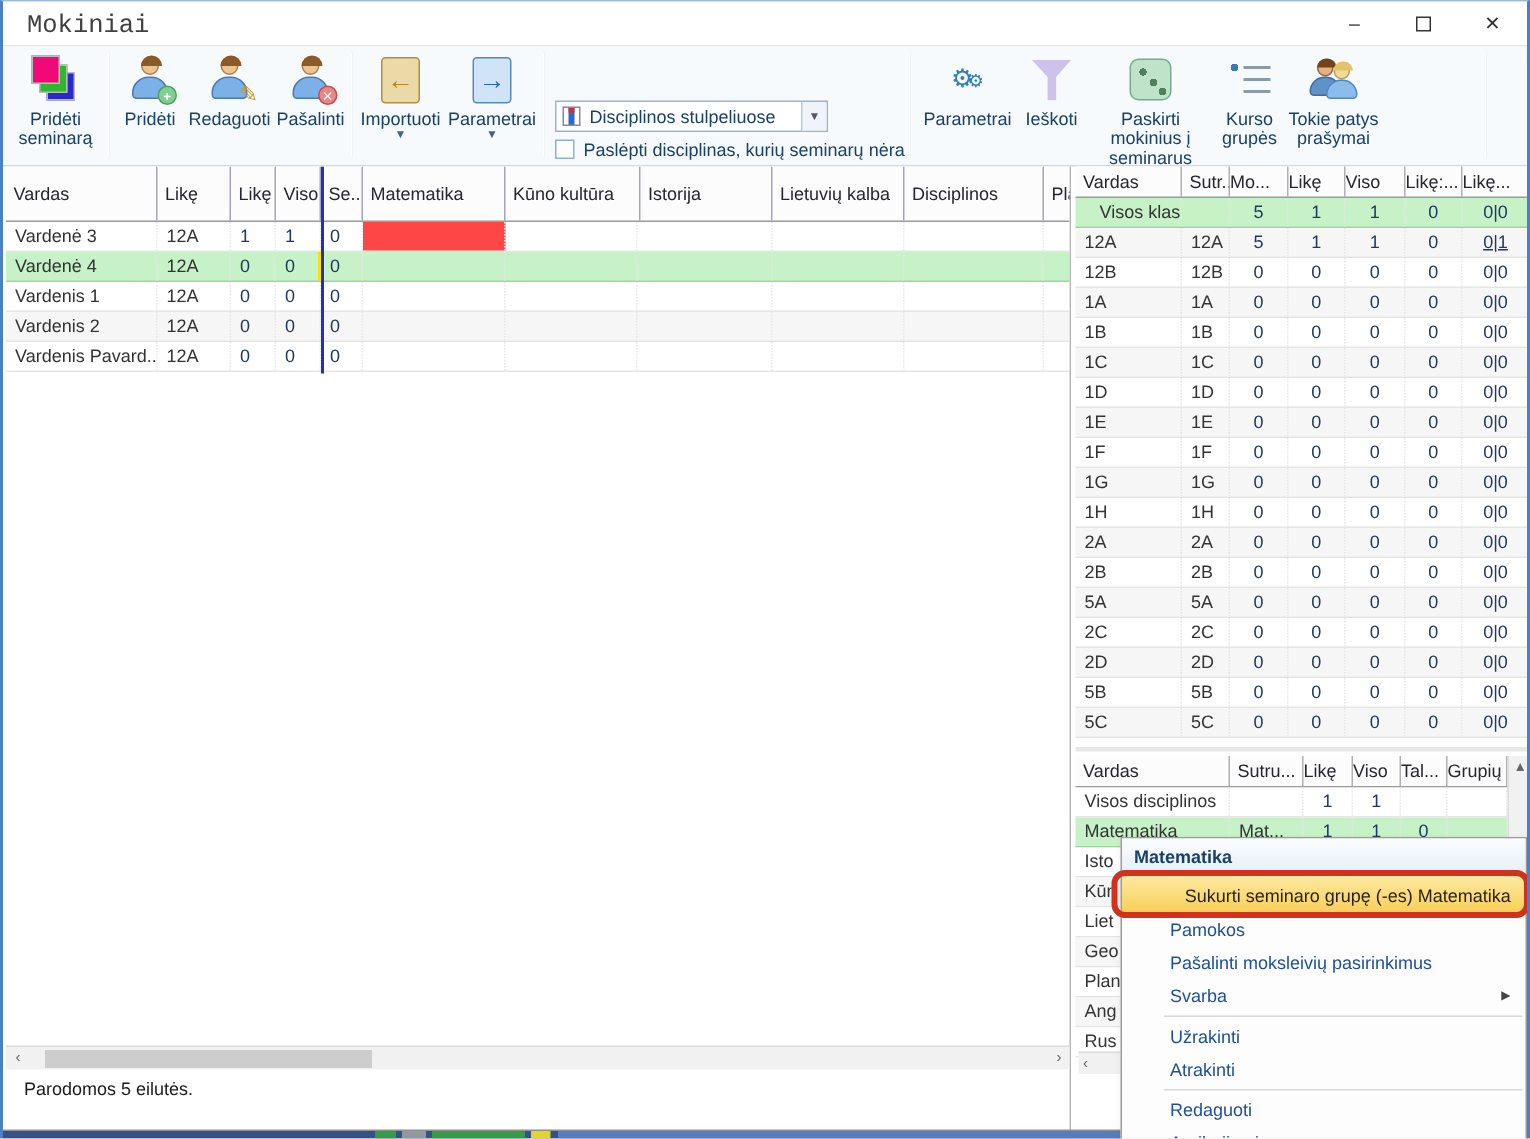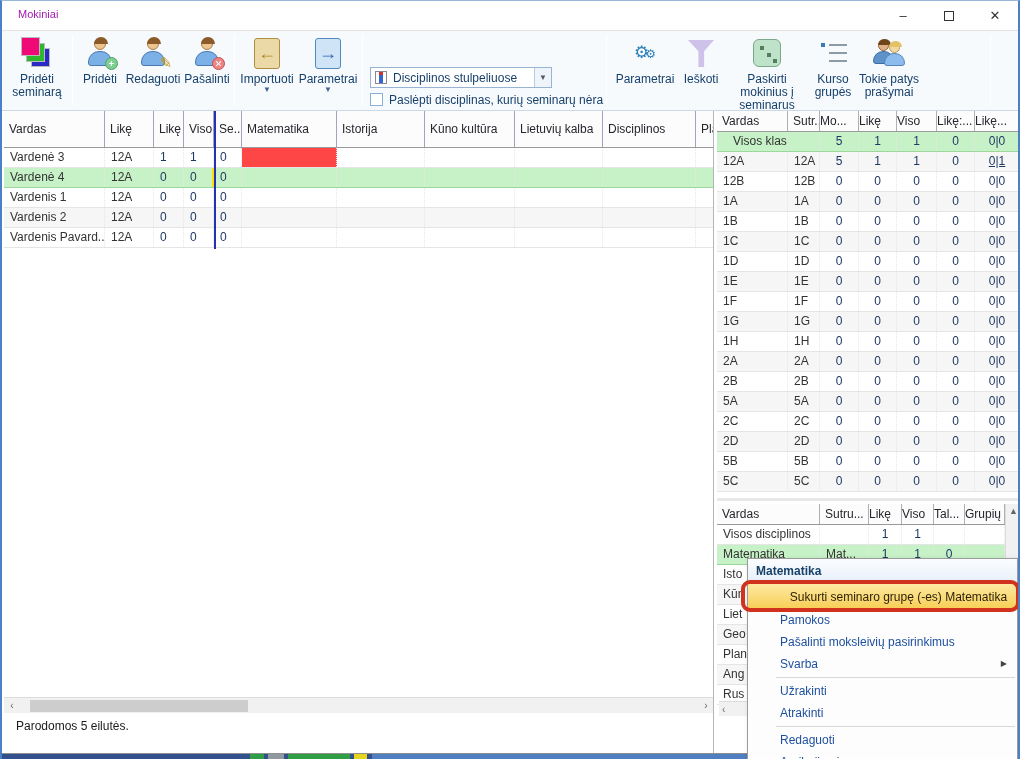--- a/index.html
+++ b/index.html
@@ -1,21 +1,21 @@
 <!DOCTYPE html>
 <html><head>
 <meta charset="utf-8">
 <style>
   html,body{margin:0;padding:0;background:#dcdcdc;}
   *{box-sizing:border-box;font-family:"Liberation Sans","DejaVu Sans",sans-serif;}
   .win{position:relative;width:1020px;height:759px;background:#fff;overflow:hidden;
        border-left:2px solid #4a80c8;border-right:2px solid #4a80c8;border-top:1px solid #9ab8d8;}
   
   .titlebar{position:absolute;left:0;top:0;right:0;height:30px;background:#fff;border-bottom:1px solid #e4e4e4;}
-  .title{position:absolute;left:16px;top:7px;font-size:11px;color:#a21caf;}
+  .title{position:absolute;left:16px;top:7px;font-size:17px;color:#404040;font-family:Liberation Mono, monospace;}
   .winctl{position:absolute;top:0;height:30px;width:46px;text-align:center;line-height:30px;font-size:13px;color:#333;cursor:default;}
   .ctl-min{right:92px;}.ctl-max{right:46px;}.ctl-close{right:0;}
   .maxbox{display:inline-block;width:10px;height:10px;border:1px solid #333;vertical-align:middle;margin-top:-2px;}
   
   .toolbar{position:absolute;left:0;top:30px;right:0;height:80px;background:#f6fafd;border-bottom:1px solid #ccd8e4;}
   .tsep{position:absolute;top:4px;height:70px;width:1px;background:#c9d6e3;border-right:1px solid #fff;}
   .tbtn{position:absolute;top:3px;height:74px;text-align:center;cursor:default;}
   .ticon{height:36px;margin:2px auto 1px auto;position:relative;width:36px;}
   .tlabel{font-size:12px;line-height:13px;color:#17406b;white-space:normal;}
   .darr{font-size:8px;color:#44648c;line-height:8px;}
@@ -252,22 +252,22 @@
 
   <div class="left-panel">
     <div class="t-students">
         <div class="trow thead">
           <div class="tcell" style="width: 101px;">Vardas</div>
           <div class="tcell" style="width: 49px;">Likę</div>
           <div class="tcell" style="width: 30px;">Likę</div>
           <div class="tcell" style="width: 30px;">Viso</div>
           <div class="tcell" style="width: 28px;">Se...</div>
           <div class="tcell" style="width: 95px;">Matematika</div>
+          <div class="tcell" style="width: 90px;">Kūno kultūra</div>
           <div class="tcell" style="width: 88px;">Istorija</div>
-          <div class="tcell" style="width: 90px;">Kūno kultūra</div>
           <div class="tcell" style="width: 88px;">Lietuvių kalba</div>
           <div class="tcell" style="width: 93px;">Disciplinos</div>
           <div class="tcell" style="width: 20px;">Pla</div>
         </div>
         <div class="trow">
           <div class="tcell" style="width: 101px;">Vardenė 3</div>
           <div class="tcell" style="width: 49px;">12A</div>
           <div class="tcell" style="width: 30px;">1</div>
           <div class="tcell" style="width: 30px;">1</div>
           <div class="tcell" style="width: 28px;">0</div>

